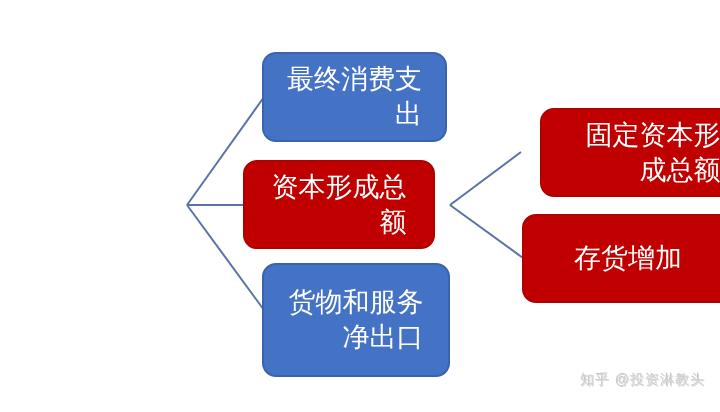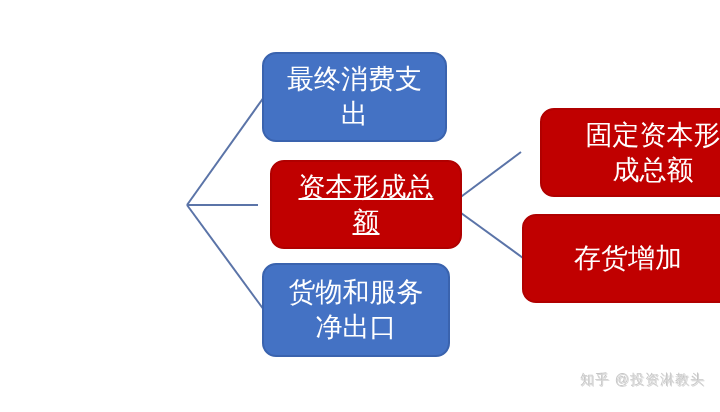--- a/index.html
+++ b/index.html
@@ -28,20 +28,21 @@
     align-items: center;
     justify-content: center;
     text-align: center;
     border-radius: 14px;
     color: #ffffff;
     box-sizing: border-box;
   }
   .node .label {
     white-space: pre-line;
     line-height: 1.28;
+    text-align: right;
   }
   .node-blue {
     background: #4472C4;
     border: 2px solid #3a63ae;
   }
   .node-red {
     background: #C00000;
     border: 2px solid #b00000;
   }
   .node-gdp {
@@ -55,31 +56,30 @@
   .node-cjk {
     font-size: 27px;
   }
   .node-final-consumption {
     left: 262px;
     top: 52px;
     width: 185px;
     height: 90px;
   }
   .node-capital-formation {
-    left: 270px;
+    left: 243px;
     top: 160px;
     width: 192px;
     height: 89px;
-    text-decoration: underline;
   }
   .node-net-exports {
     left: 262px;
     top: 263px;
     width: 188px;
-    height: 94px;
+    height: 114px;
   }
   .node-fixed-capital {
     left: 540px;
     top: 108px;
     width: 226px;
     height: 89px;
   }
   .node-inventory {
     left: 522px;
     top: 214px;

